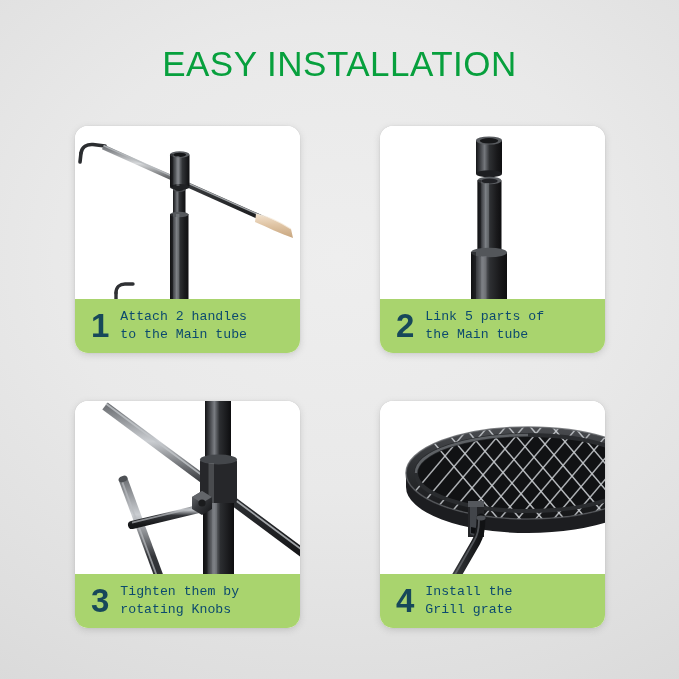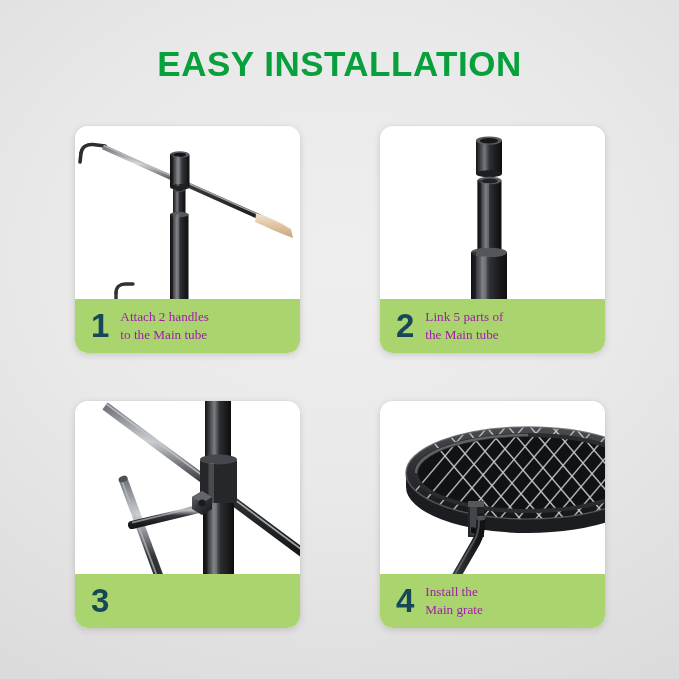--- a/index.html
+++ b/index.html
@@ -22,21 +22,21 @@
   }
 
   
   .title {
     position: absolute;
     left: 0;
     top: 44px;
     width: 679px;
     text-align: center;
     font-size: 35px;
-    font-weight: bold;
+    font-weight: normal;
     letter-spacing: 0.5px;
     color: #07a03d;
     font-family: "Liberation Sans", sans-serif;
   }
 
   
   .grid {
     position: absolute;
     left: 75px;
     top: 126px;
@@ -91,24 +91,24 @@
     font-weight: bold;
     color: #17485a;
     line-height: 1;
     margin-right: 11px;
     flex: 0 0 auto;
     padding-bottom: 2px;
     font-family: "Liberation Sans", sans-serif;
   }
   .step-text {
     font-size: 13.2px;
-    color: #a21caf;
+    color: #0c4a6e;
     line-height: 1.33;
     white-space: pre-line;
-    font-family: Liberation Serif, serif;
+    font-family: Liberation Mono, monospace;
   }
 </style>
 </head>
 <body>
 
 <div class="page">
 
   <div class="title">EASY INSTALLATION</div>
 
   <div class="grid">
@@ -328,20 +328,22 @@
             <g>
               <polygon points="117,96 127,90 137,96 137,108 127,114 117,108" fill="url(#knob3)"></polygon>
               <polygon points="117,96 127,90 137,96 127,102" fill="#63666a"></polygon>
               <circle cx="127" cy="102" r="3.6" fill="#1a1b1d"></circle>
             </g>
           </g>
         </svg>
       </div>
       <div class="caption">
         <span class="step-num">3</span>
+        <span class="step-text">Tighten them by
+rotating Knobs</span>
       </div>
     </div>
 
     <div class="card c4">
       <div class="photo">
         <svg width="225" height="227" viewBox="0 0 225 227">
           <defs>
             <linearGradient id="rim4" x1="0" y1="0" x2="0" y2="1">
               <stop offset="0%" stop-color="#4a4c50"></stop>
               <stop offset="40%" stop-color="#303235"></stop>
@@ -418,18 +420,18 @@
               <path d="M101 117 C101 126 100 134 96 141 L70 186 C64 196 55 203 44 208" stroke="url(#hook4)" stroke-width="9" fill="none" stroke-linecap="round"></path>
               <path d="M99 119 C99 127 98 134 94 140 L69 184 C63 194 55 200 45 205" stroke="#7e8186" stroke-width="1.8" fill="none" opacity="0.55"></path>
               <ellipse cx="101" cy="117" rx="4.6" ry="2.4" fill="#4d5055"></ellipse>
             </g>
           </g>
         </svg>
       </div>
       <div class="caption">
         <span class="step-num">4</span>
         <span class="step-text">Install the
-Main grate</span>
+Grill grate</span>
       </div>
     </div>
 
   </div>
 </div>
 
 </body></html>

